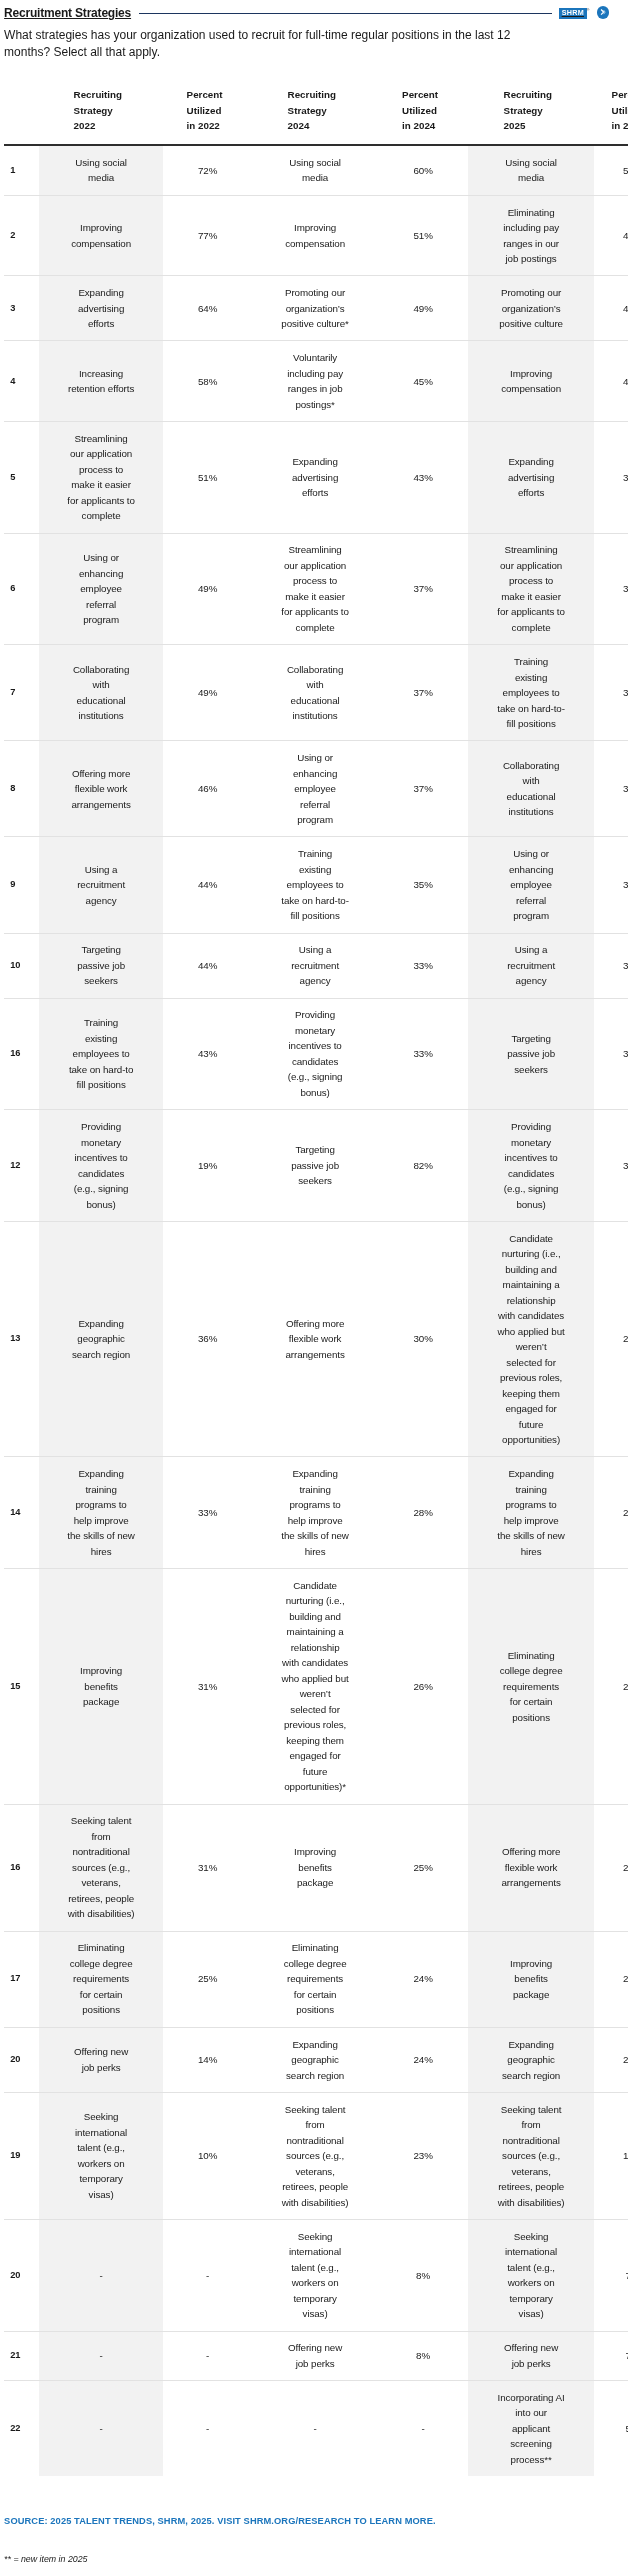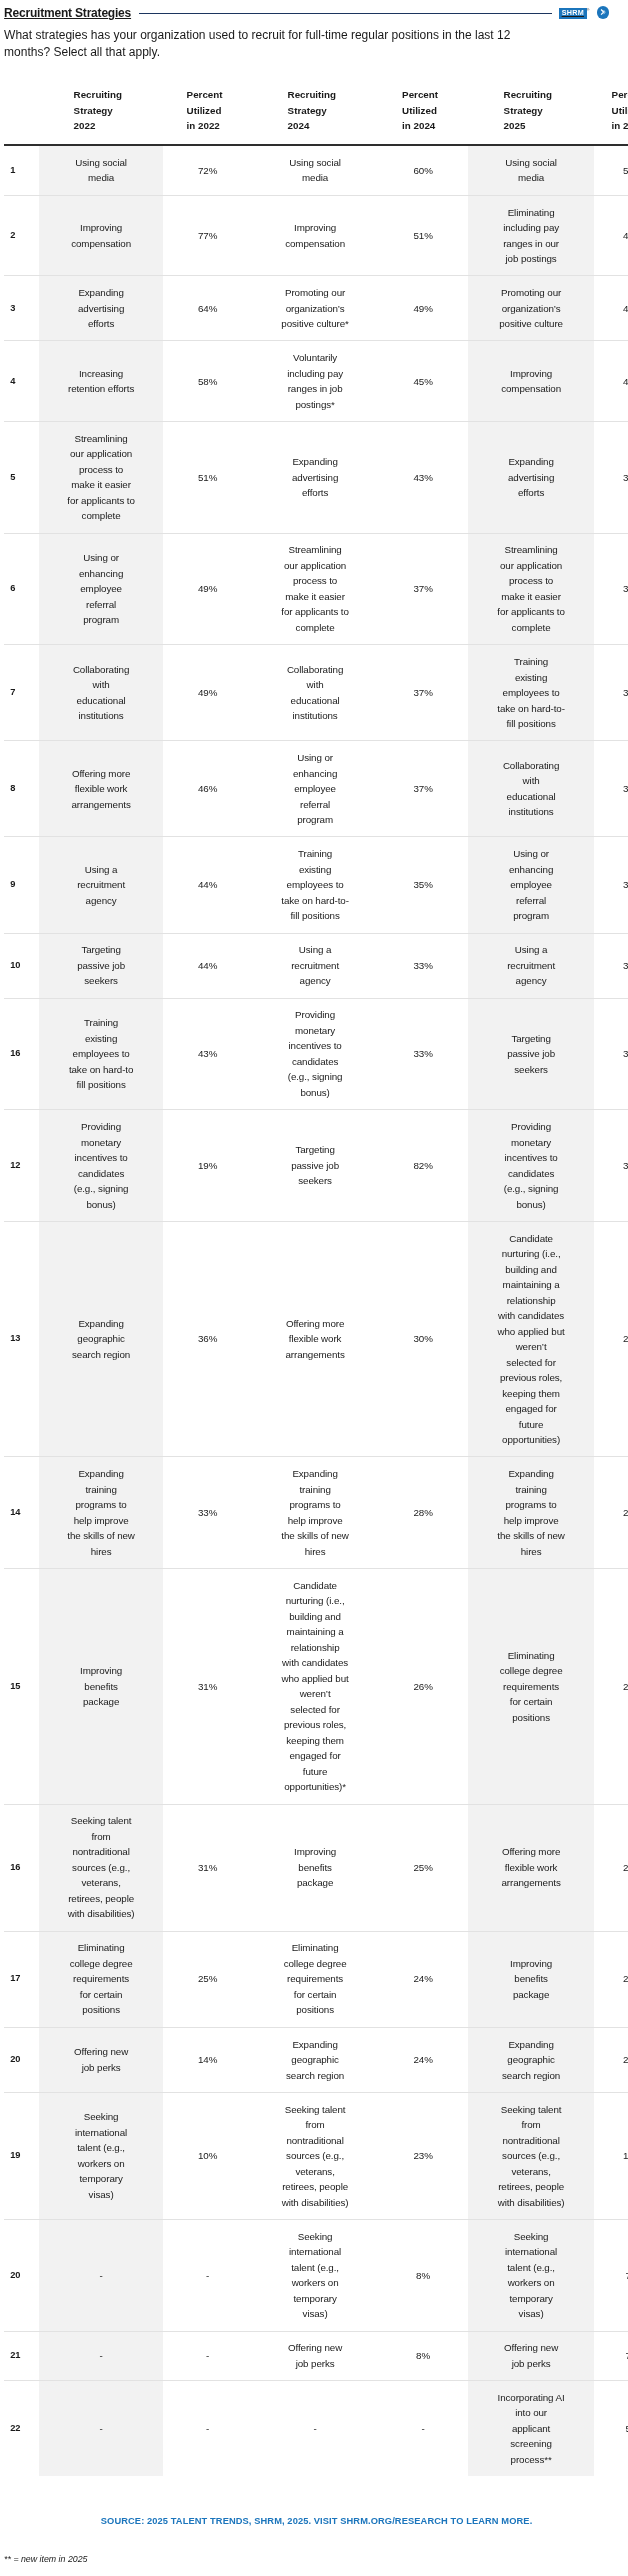--- a/index.html
+++ b/index.html
@@ -35,21 +35,21 @@
   th .h-inner.pct{max-width:42px;}
 
   td{font-size:9.8px;line-height:15.5px;vertical-align:middle;text-align:center;
      padding:8.8px 4.1px;letter-spacing:-0.1px;}
   tbody tr + tr td{border-top:0.5px solid #e2e2e2;}
   td.num{text-align:left;font-weight:bold;padding-left:6.2px;font-size:9.3px;}
   td.gray{background:#f2f2f2;}
   td .cell-inner{max-width:68px;margin:0 auto;}
 
   
-  .source{margin-top:40px;color:#1b75bc;font-weight:bold;font-size:9.3px;letter-spacing:0.1px;text-align:center;}
+  .source{margin-top:40px;color:#1b75bc;font-weight:bold;font-size:9.3px;letter-spacing:0.1px;}
   .notes{margin-top:24px;font-size:8.8px;font-style:italic;line-height:19px;}
 </style>
 </head>
 <body>
 
 <div class="page">
 
   <div class="titlebar">
     <h1 class="title">Recruitment Strategies</h1>
     <div class="title-rule"></div>

